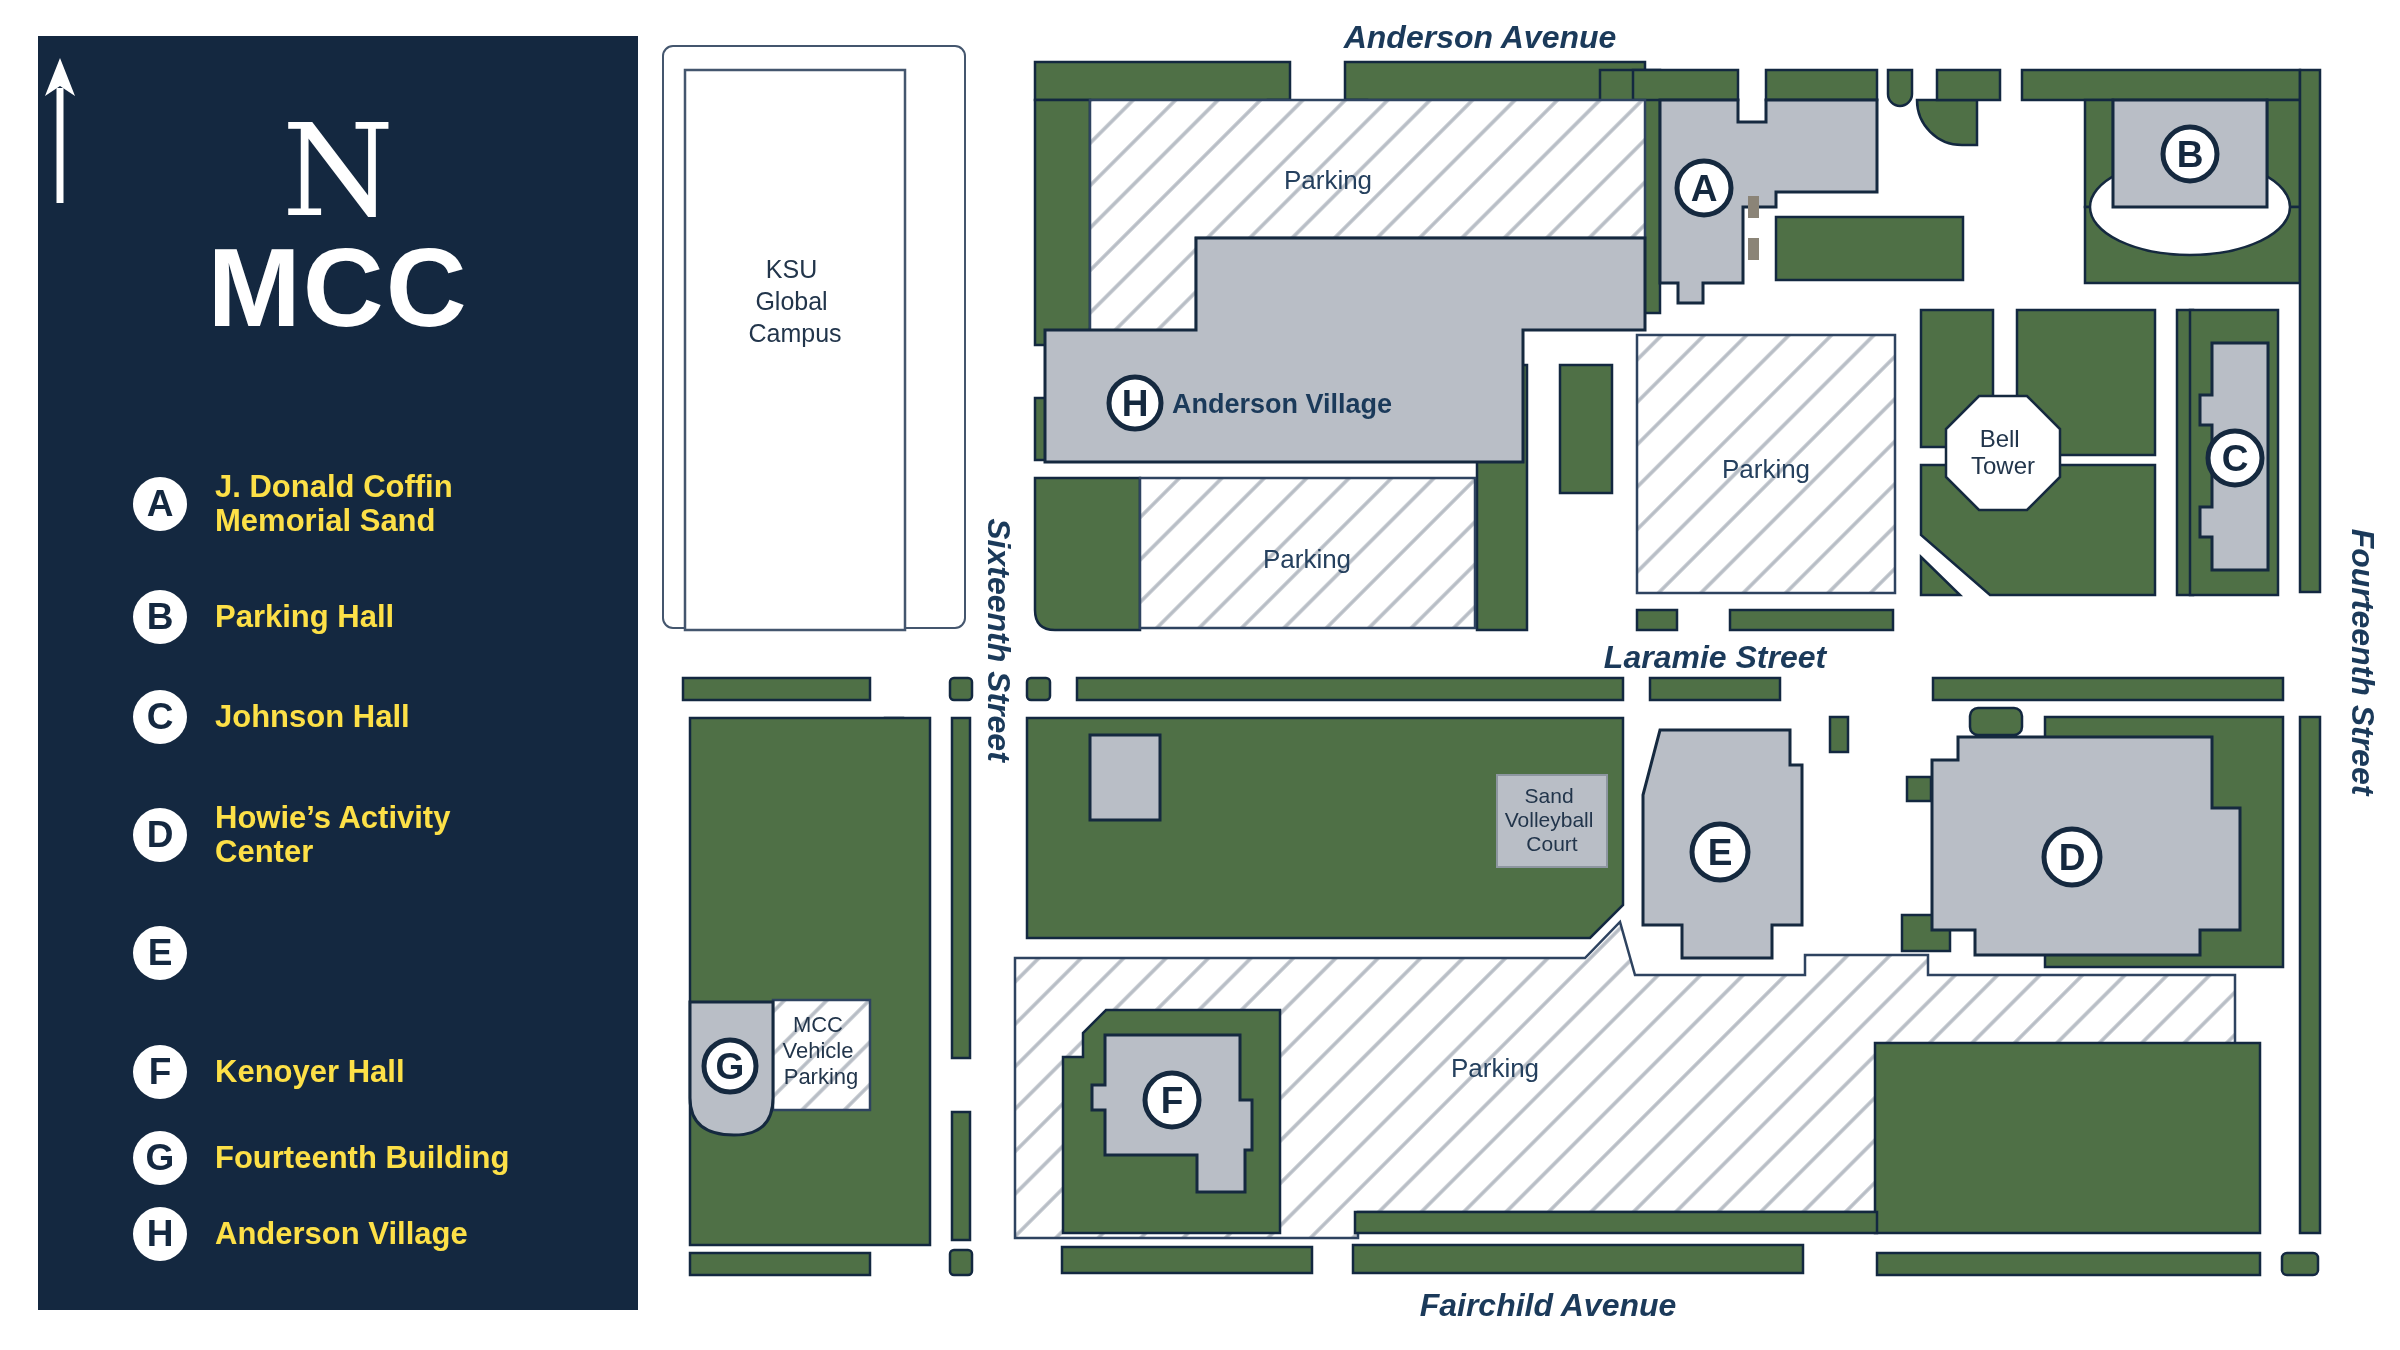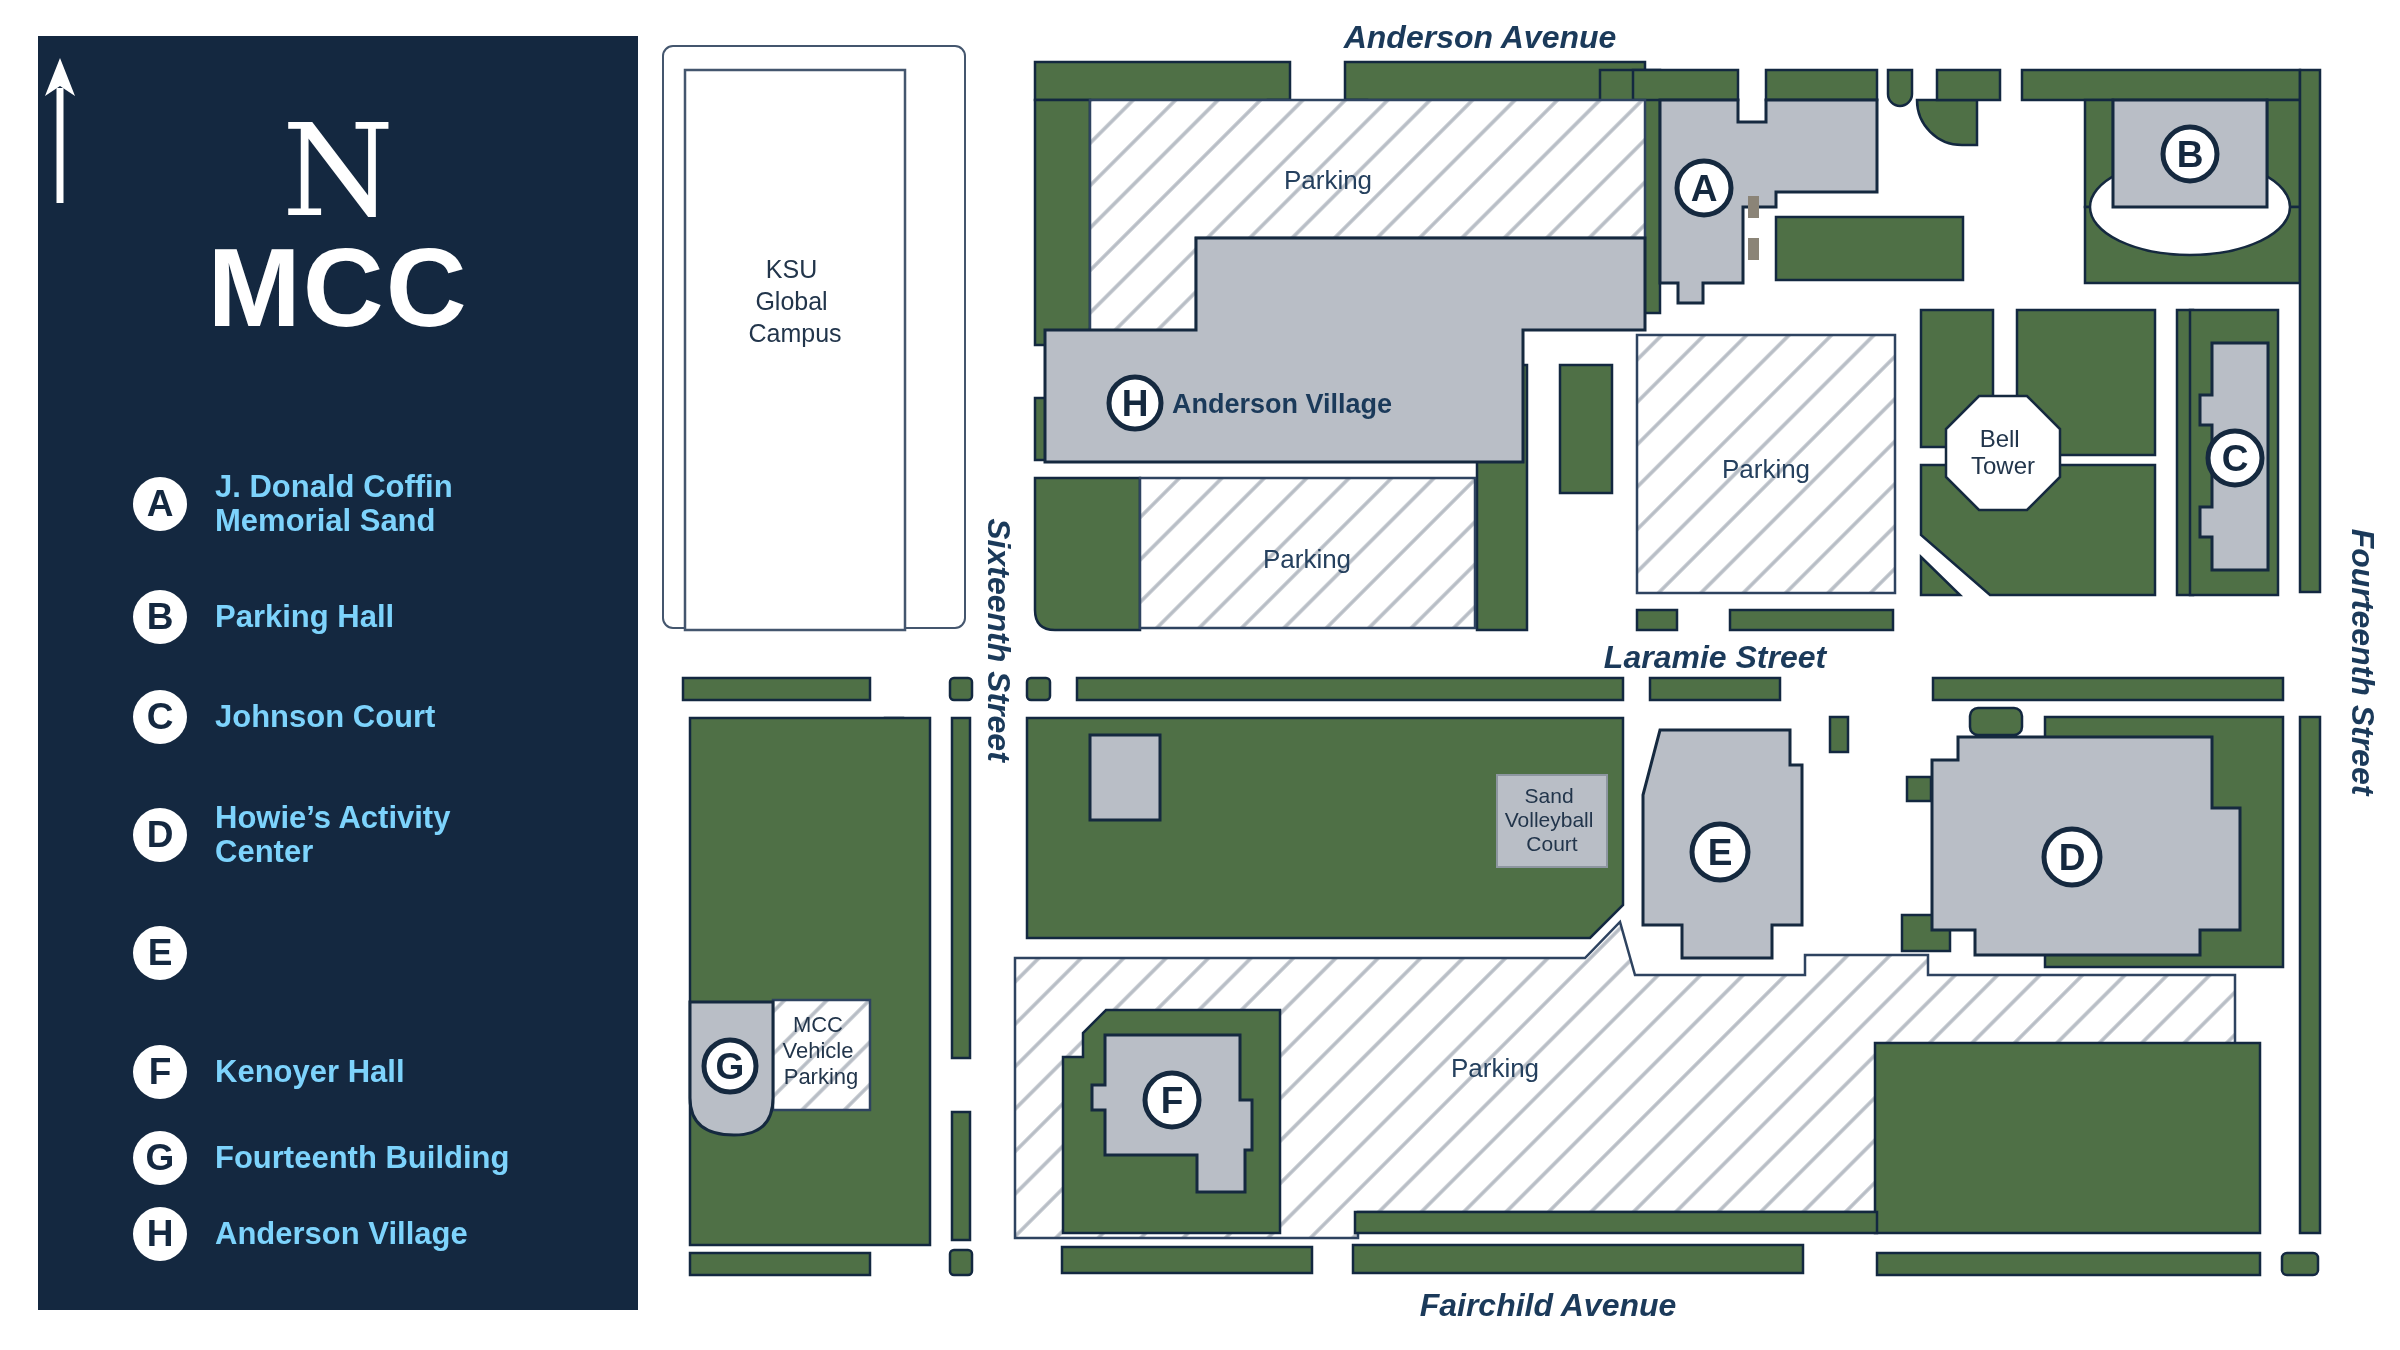--- a/index.html
+++ b/index.html
@@ -6,21 +6,21 @@
   body{width:2400px;height:1350px;position:relative;font-family:"Liberation Sans",sans-serif;overflow:hidden;}
 
   
   .sidebar{position:absolute;left:38px;top:36px;width:600px;height:1274px;background:#142840;}
   .compass{position:absolute;left:0;top:22px;width:100%;height:170px;display:flex;justify-content:center;align-items:flex-end;gap:6px;}
   .compass .n-letter{font-family:"DejaVu Serif","Liberation Serif",serif;font-size:128px;line-height:0.9;color:#ffffff;}
   .map-title{position:absolute;left:0;top:196px;width:100%;text-align:center;color:#ffffff;font-weight:bold;font-size:112px;letter-spacing:2px;line-height:1;}
   .map-subtitle{position:absolute;left:0;top:322px;width:100%;text-align:center;color:#ffffff;font-weight:bold;font-size:60px;letter-spacing:1px;line-height:1;}
   .legend-item{position:absolute;left:95px;display:flex;align-items:center;gap:28px;}
   .legend-marker{flex:0 0 auto;width:54px;height:54px;border-radius:50%;background:#ffffff;color:#142840;font-weight:bold;font-size:37px;display:flex;align-items:center;justify-content:center;}
-  .legend-label{color:#7dd3fc;font-size:31px;font-weight:600;line-height:34px;}
+  .legend-label{color:#fde047;font-size:31px;font-weight:600;line-height:34px;}
 
   
   svg{position:absolute;left:0;top:0;}
   .green{fill:#4f7046;stroke:#132840;stroke-width:2.5;}
   .hatch{fill:url(#hatchpat);stroke:#2e4360;stroke-width:2.5;}
   .bldg{fill:#b9bec6;stroke:#15293f;stroke-width:3;}
   .white-shape{fill:#ffffff;stroke:#15293f;stroke-width:2.5;}
   .curb{fill:#ffffff;stroke:#44566e;stroke-width:2;}
   .marker-circle{fill:#ffffff;stroke:#15293f;stroke-width:5;}
   .marker-letter{fill:#15293f;font-weight:bold;font-size:37px;text-anchor:middle;}
@@ -222,21 +222,21 @@
   </div>
   <div class="legend-item" style="top:554px">
     <div class="legend-marker">B</div>
     <div class="legend-label">
       <div>Parking Hall</div>
     </div>
   </div>
   <div class="legend-item" style="top:654px">
     <div class="legend-marker">C</div>
     <div class="legend-label">
-      <div>Johnson Court</div>
+      <div>Johnson Hall</div>
     </div>
   </div>
   <div class="legend-item" style="top:765px">
     <div class="legend-marker">D</div>
     <div class="legend-label">
       <div>Howie’s Activity</div>
         <div>Center</div>
     </div>
   </div>
   <div class="legend-item" style="top:890px">

